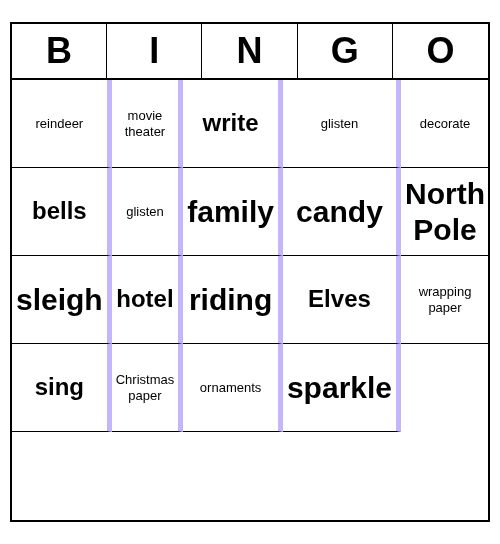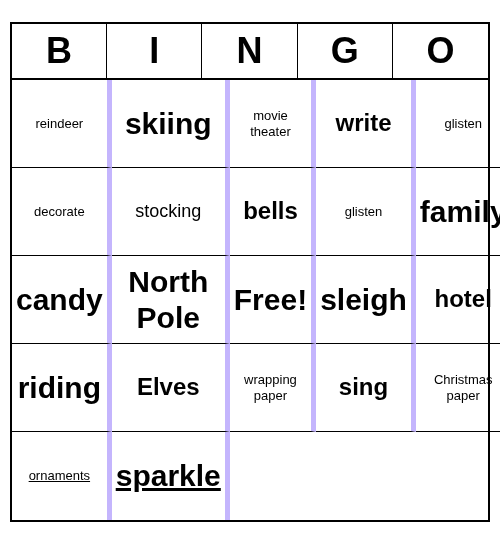--- a/index.html
+++ b/index.html
@@ -102,54 +102,45 @@
       <div class="bingo-header-cell">I</div>
       <div class="bingo-header-cell">N</div>
       <div class="bingo-header-cell">G</div>
       <div class="bingo-header-cell">O</div>
     </div>
   <div class="bingo-grid">
   <div class="bingo-cell">
         <span class="size-small">reindeer</span>
       </div>
       <div class="bingo-cell">
-        <span class="size-large">skiing</span>
-      </div>
-      <div class="bingo-cell">
         <span class="size-small">movie theater</span>
       </div>
       <div class="bingo-cell">
         <span class="size-xlarge">write</span>
       </div>
       <div class="bingo-cell">
         <span class="size-small">glisten</span>
       </div>
       <div class="bingo-cell">
         <span class="size-small">decorate</span>
-      </div>
-      <div class="bingo-cell">
-        <span class="size-medium">stocking</span>
       </div>
       <div class="bingo-cell">
         <span class="size-xlarge">bells</span>
       </div>
       <div class="bingo-cell">
         <span class="size-small">glisten</span>
       </div>
       <div class="bingo-cell">
         <span class="size-large">family</span>
       </div>
       <div class="bingo-cell">
         <span class="size-large">candy</span>
       </div>
       <div class="bingo-cell">
         <span class="size-large">North Pole</span>
-      </div>
-      <div class="bingo-cell">
-        <span class="size-large">Free!</span>
       </div>
       <div class="bingo-cell">
         <span class="size-large">sleigh</span>
       </div>
       <div class="bingo-cell">
         <span class="size-xlarge">hotel</span>
       </div>
       <div class="bingo-cell">
         <span class="size-large">riding</span>
       </div>

